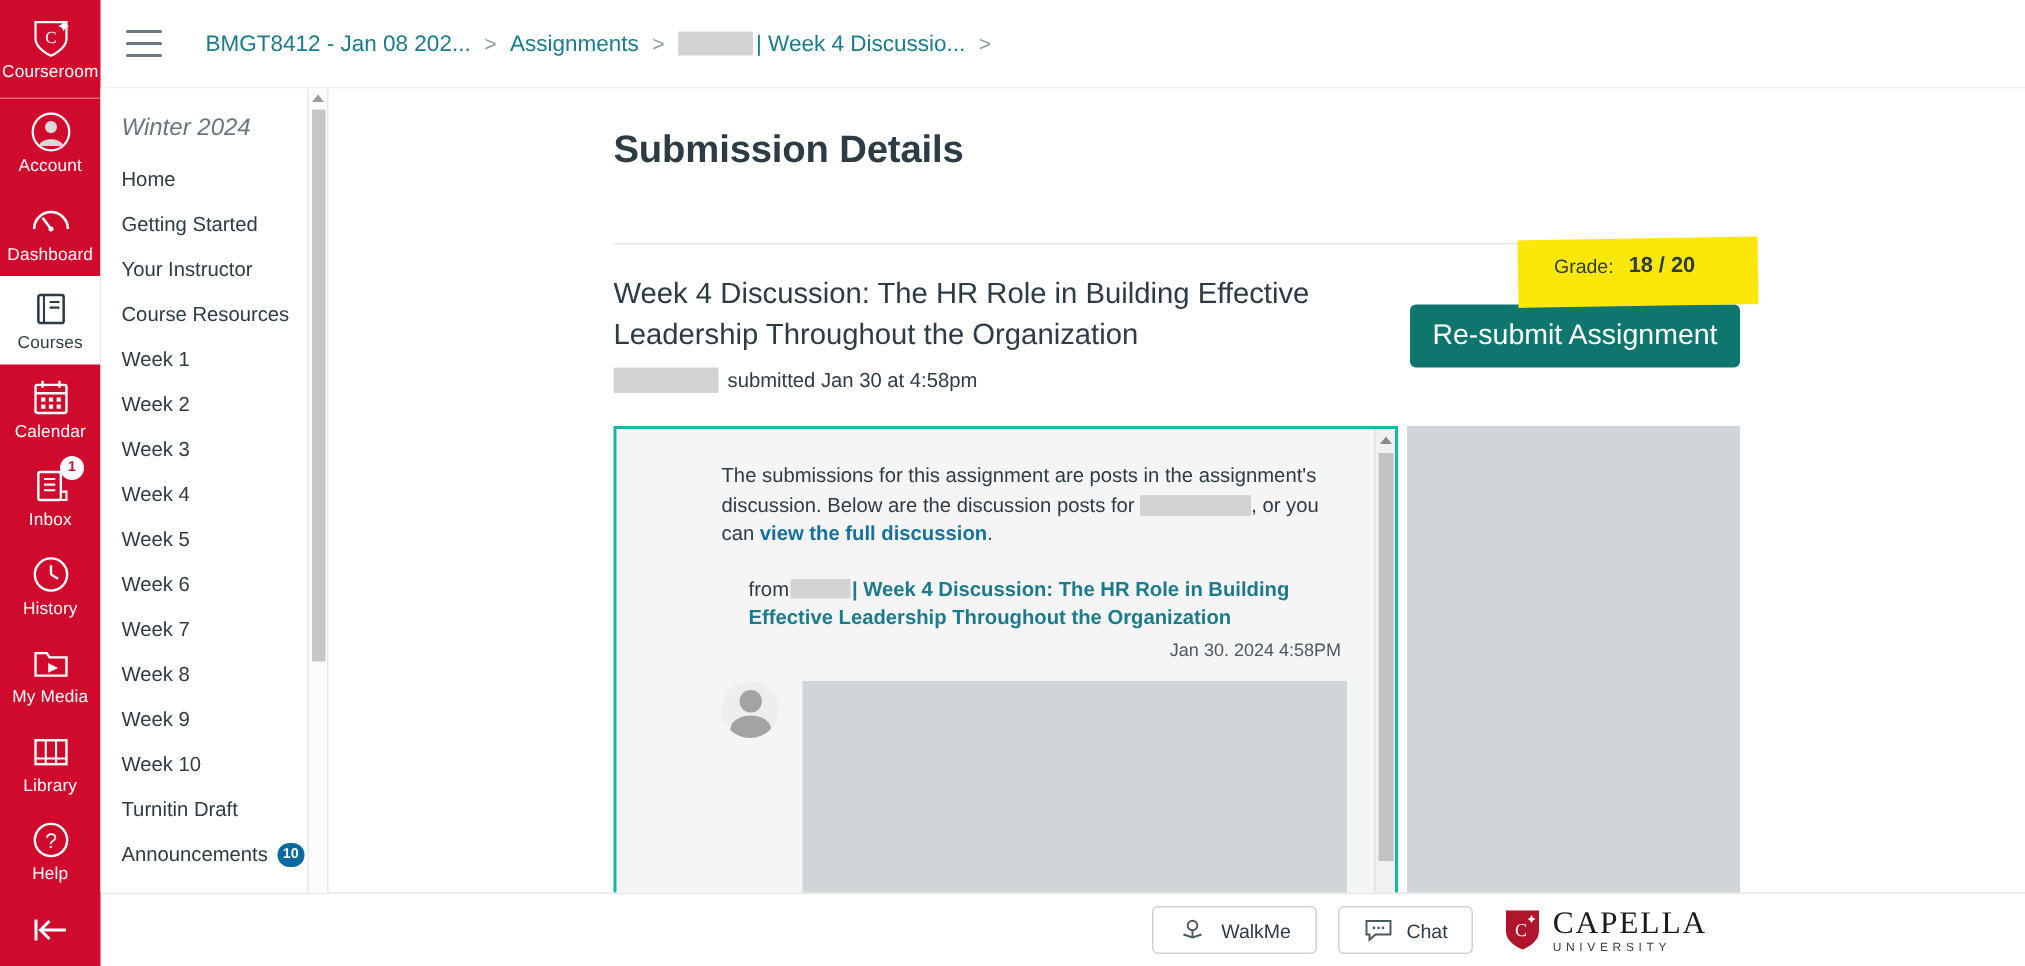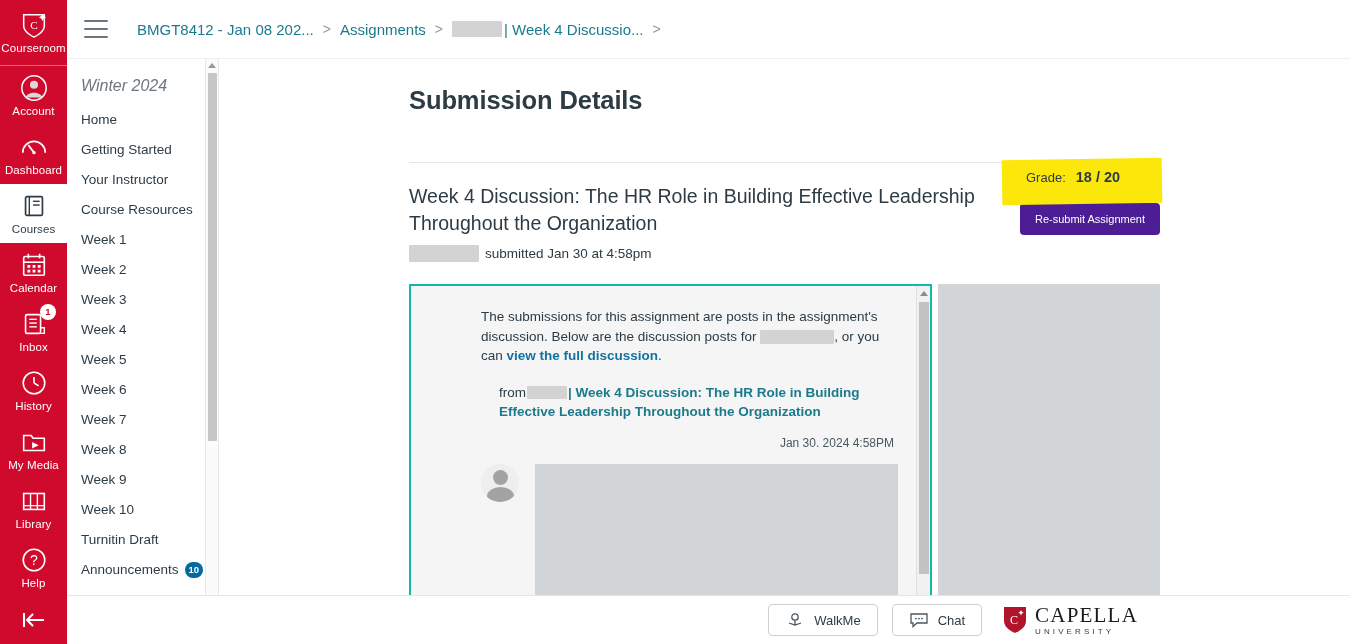--- a/index.html
+++ b/index.html
@@ -131,21 +131,21 @@
     padding: 27px 0 0 0;
     position: relative;
     overflow: hidden;
   }
   .content-inner { padding: 0 190px 0 190px; }
   .page-title {
     font-size: 25.5px; font-weight: bold; color: #2d3b45;
     letter-spacing: -.1px;
   }
   .grade-wrap {
-    position: absolute; top: 100px; right: 188px;
+    position: absolute; top: 100px; right: 178px;
     width: 160px; height: 45px;
   }
   .grade-hl {
     position:absolute; inset:0;
     background: #fbe80a;
     transform: rotate(-0.9deg);
   }
   .grade-text {
     position: relative; z-index: 2;
     display:flex; align-items:center; gap:10px;
@@ -159,44 +159,44 @@
   .assign-row { display:flex; align-items:flex-start; gap: 24px; padding-top: 20px; }
   .assign-left { flex:1 1 auto; min-width:0; }
   .assign-title {
     font-size: 19.5px; color:#2d3b45; line-height: 27px; font-weight: normal;
   }
   .submitted-line {
     font-size: 13.5px; color:#2d3b45; margin-top: 8px;
     display:flex; align-items:center; gap:6px;
   }
   .btn-resubmit {
-    background: #4c1d95;
+    background: #0f766e;
     color:#ffffff; border:none; border-radius: 4px;
-    font-size: 11px; font-family: "Liberation Sans", sans-serif;
+    font-size: 19px; font-family: "Liberation Sans", sans-serif;
     padding: 10px 15px; cursor:pointer; white-space:nowrap;
     margin-top: 20px;
   }
 
   
   .disc-wrap { display:flex; gap: 6px; margin-top: 22px; }
   .disc-panel {
     flex: 1 1 auto; min-width:0;
     background:#f5f5f5; border:2px solid #14b8a6;
     height: 322px; position:relative; overflow:hidden;
   }
   .disc-inner { padding: 21px 32px 0 70px; }
   .disc-intro { font-size: 13.5px; color:#2d3b45; line-height: 19.5px; }
   .link { color:#1273a0; font-weight: bold; cursor:pointer; }
   .disc-post-title {
     margin-top: 17px; padding-left: 18px;
     font-size: 13.5px; line-height: 19px;
   }
   .from-word { color:#2d3b45; }
   .post-link { color:#1b7b8c; font-weight:bold; cursor:pointer; }
-  .post-date { text-align:right; font-size: 12px; color:#4a5860; margin-top: 15px; padding-right: 4px; }
+  .post-date { text-align:right; font-size: 12px; color:#4a5860; margin-top: 5px; padding-right: 4px; }
   .post-body { display:flex; gap:16px; margin-top: 14px; }
   .avatar {
     width: 38px; height: 38px; border-radius:50%;
     background:#eeeeee; position:relative; overflow:hidden; flex:0 0 38px;
   }
   .avatar .head { position:absolute; width:15px;height:15px;border-radius:50%;background:#a3a3a3;left:11.5px;top:6px; }
   .avatar .shoulders { position:absolute; width:27px;height:18px;border-radius:50% 50% 0 0;background:#a3a3a3;left:5.5px;top:23px; }
   .post-redact { flex:1 1 auto; height: 190px; background:#d2d5d7; }
   .disc-scroll {
     position:absolute; top:0; right:0; width:14px; height:100%;

